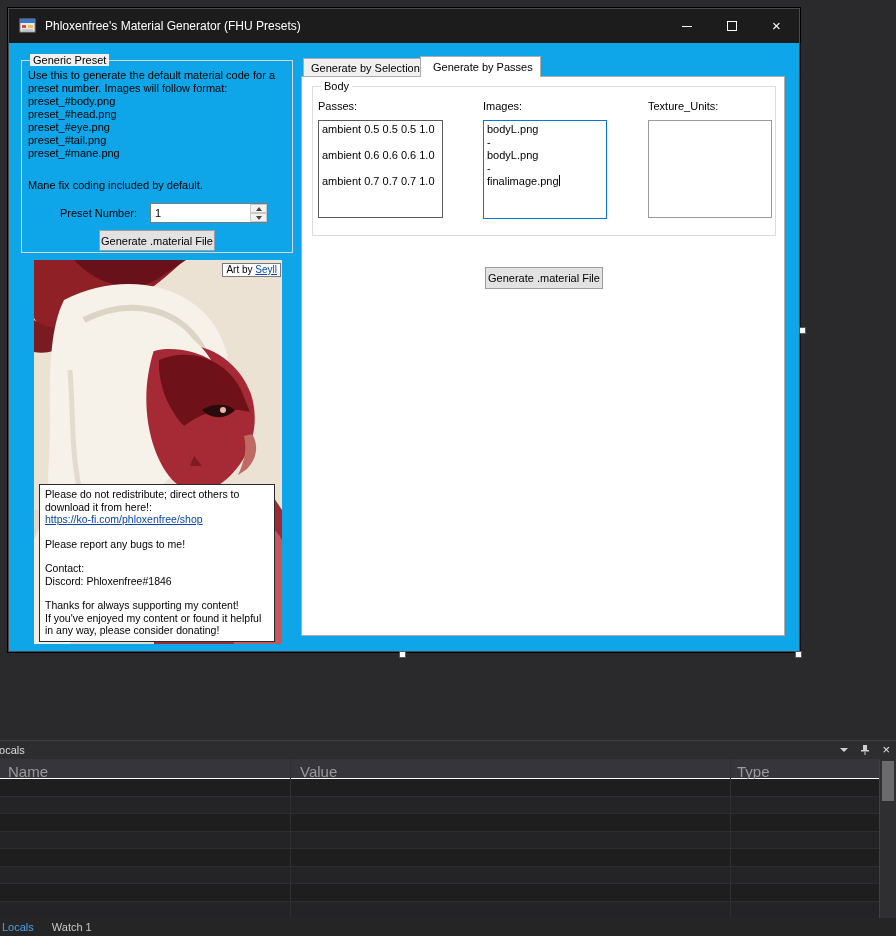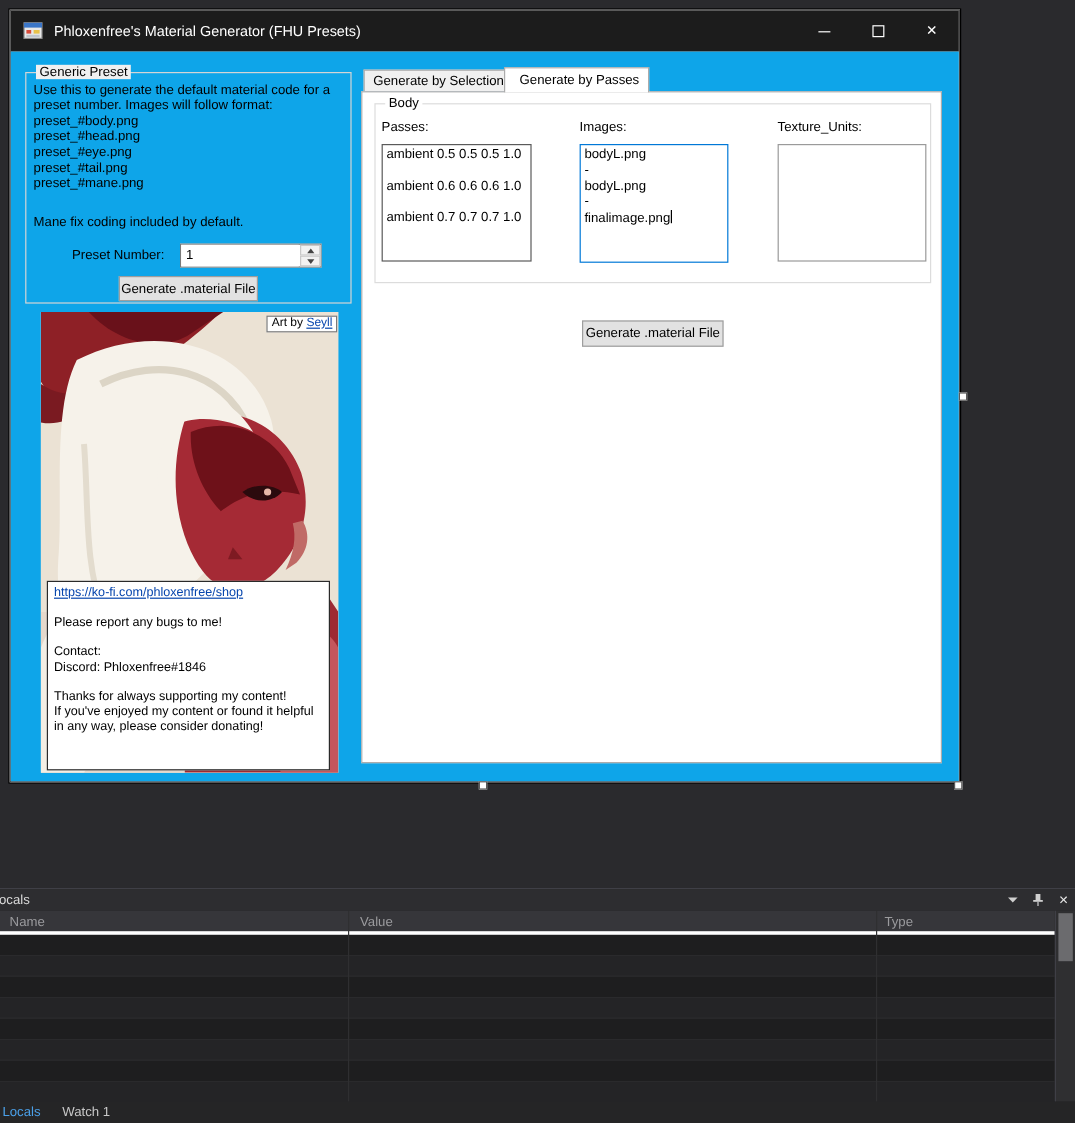--- a/index.html
+++ b/index.html
@@ -86,21 +86,21 @@
   
   .locals{position:absolute;left:0;top:740px;width:896px;height:196px;background:#252526;
     border-top:1px solid #3F3F46;color:#CFCFCF;}
   .locals-header{position:absolute;left:0;top:0;right:0;height:18px;background:#2D2D30;}
   .locals-title{position:absolute;left:-7px;top:3px;font-size:11px;color:#DADADA;white-space:nowrap;}
   .header-icons{position:absolute;right:6px;top:0;height:18px;display:flex;align-items:center;gap:12px;}
   .chev{width:0;height:0;border-left:4px solid transparent;border-right:4px solid transparent;border-top:4px solid #CFCFCF;}
   .hicon{display:flex;align-items:center;justify-content:center;cursor:default;}
   .panel-close{font-size:13px;color:#E8E8E8;line-height:10px;}
   .colhead{position:absolute;left:0;top:18px;right:17px;height:20px;background:#36363A;
-    border-bottom:3px solid #ffffff;font-size:11px;color:#9B9B9E;}
+    border-bottom:1px solid #ffffff;font-size:15px;color:#9B9B9E;}
   .colhead .ch{position:absolute;top:4px;}
   .ch-name{left:8px;} .ch-value{left:300px;} .ch-type{left:737px;}
   .vline{position:absolute;top:18px;bottom:18px;width:1px;background:#2F2F31;}
   .vl-1{left:290px;} .vl-2{left:730px;}
   .grid{position:absolute;left:0;top:38px;right:17px;bottom:18px;overflow:hidden;}
   .grid-row{height:17.5px;border-bottom:1px solid #2E2E30;}
   .grid-row:nth-child(odd){background:#1E1E1F;}
   .grid-row:nth-child(even){background:#242426;}
   .scrollbar{position:absolute;right:0;top:18px;bottom:18px;width:17px;background:#2F2F31;border-left:1px solid #3F3F46;}
   .thumb{position:absolute;left:2px;right:2px;top:2px;height:40px;background:#6B6B6E;}
@@ -192,20 +192,22 @@
           <path d="M140,230 C170,242 202,242 232,226 L248,250 L248,384 L120,384 C120,330 126,270 140,230 Z" fill="#9E2A33"></path>
           <path d="M190,260 C220,254 240,264 248,280 L248,384 L200,384 C190,340 185,300 190,260 Z" fill="#C4565C"></path>
           <path d="M40,230 C72,280 62,340 36,384 L0,384 L0,280 C10,254 26,240 40,230 Z" fill="#F3EEE4"></path>
         </svg>
 
         <div class="art-credit">
           <span>Art by </span><a class="link">Seyll</a>
         </div>
 
         <div class="info-panel">
+          <p class="tight">Please do not redistribute; direct others to
+download it from here!:</p>
           <a class="link info-link">https://ko-fi.com/phloxenfree/shop</a>
           <p>Please report any bugs to me!</p>
           <p>Contact:
 Discord: Phloxenfree#1846</p>
           <p class="tight">Thanks for always supporting my content!
 If you've enjoyed my content or found it helpful
 in any way, please consider donating!</p>
         </div>
       </div>
 

